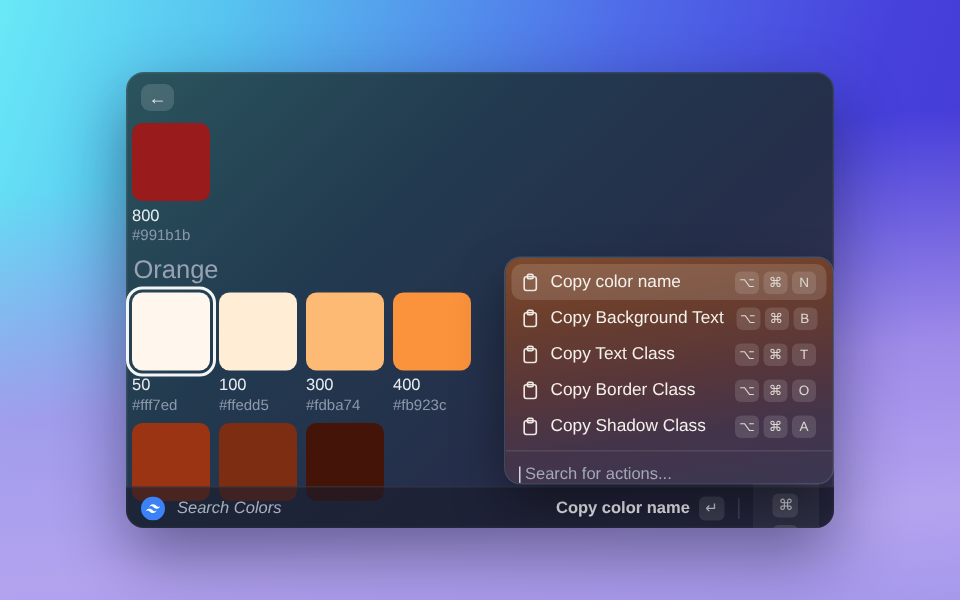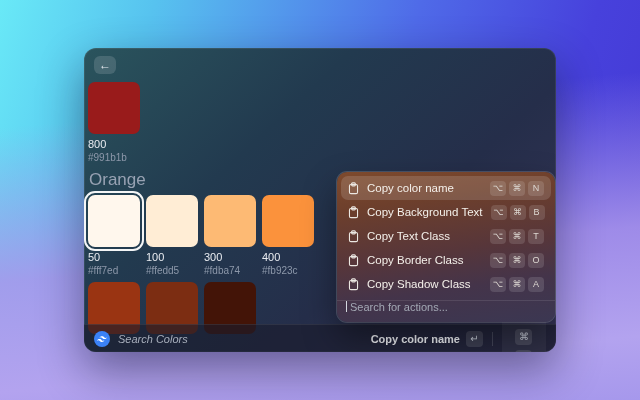--- a/index.html
+++ b/index.html
@@ -49,21 +49,21 @@
     display:flex;flex-direction:column;overflow:hidden;}
   .menu-items{padding:4px;}
   .menu-item{height:24px;display:flex;align-items:center;gap:8px;padding:0 7px;border-radius:7px;}
   .menu-item.selected{background:rgba(255,255,255,.14);}
   .mi-icon{display:flex;flex:0 0 auto;}
   .menu-label{font-size:11.5px;color:#f4f0ea;flex:1;white-space:nowrap;}
   .menu-keys{display:flex;gap:3px;}
   .mkey{width:16px;height:15px;border-radius:4px;background:rgba(255,255,255,.13);color:#ddd8d2;
     font-size:9px;display:flex;align-items:center;justify-content:center;}
   .menu-search{margin-top:auto;border-top:1px solid rgba(255,255,255,.1);height:24px;display:flex;
-    align-items:flex-start;padding:0 9px;font-size:11px;color:#a3a8b4;}
+    align-items:flex-end;padding:0 9px;font-size:11px;color:#a3a8b4;}
   .caret{width:1px;height:11px;background:#d4d8df;margin-right:3px;}
 </style>
 </head>
 <body>
 
 <div class="stage">
   <div class="window">
 
     <div class="searchbar">
       <div class="back-btn">

